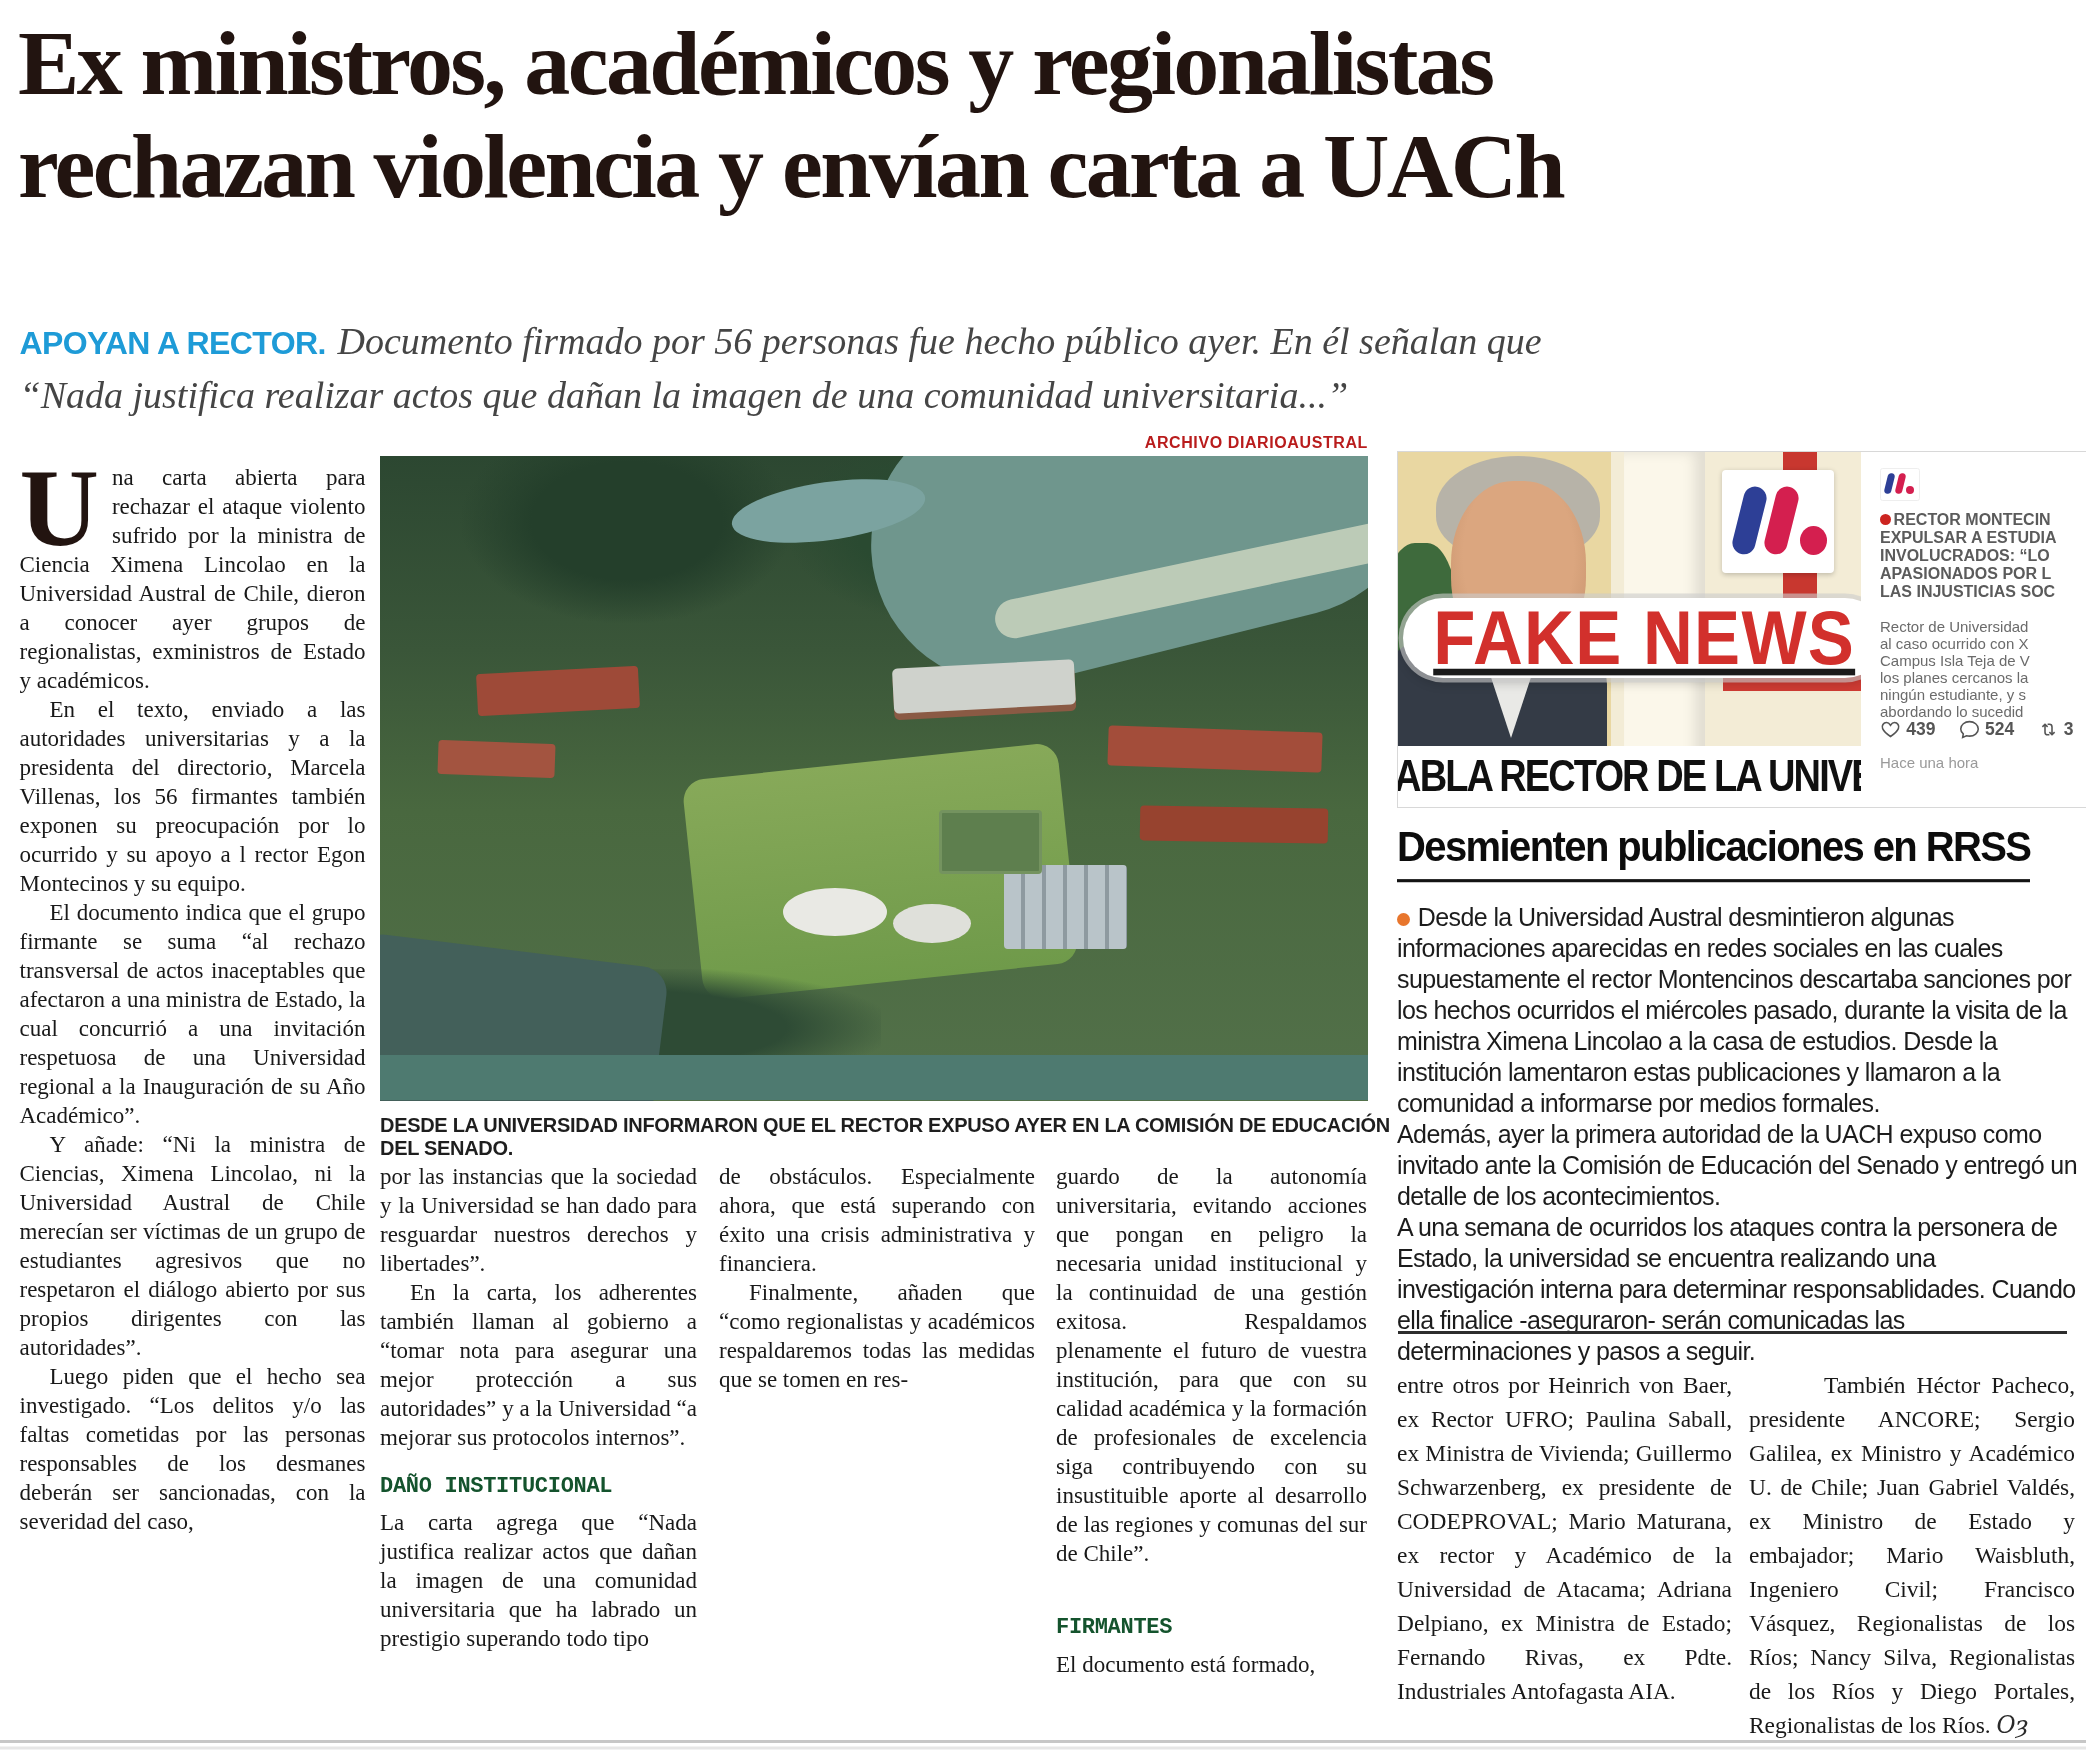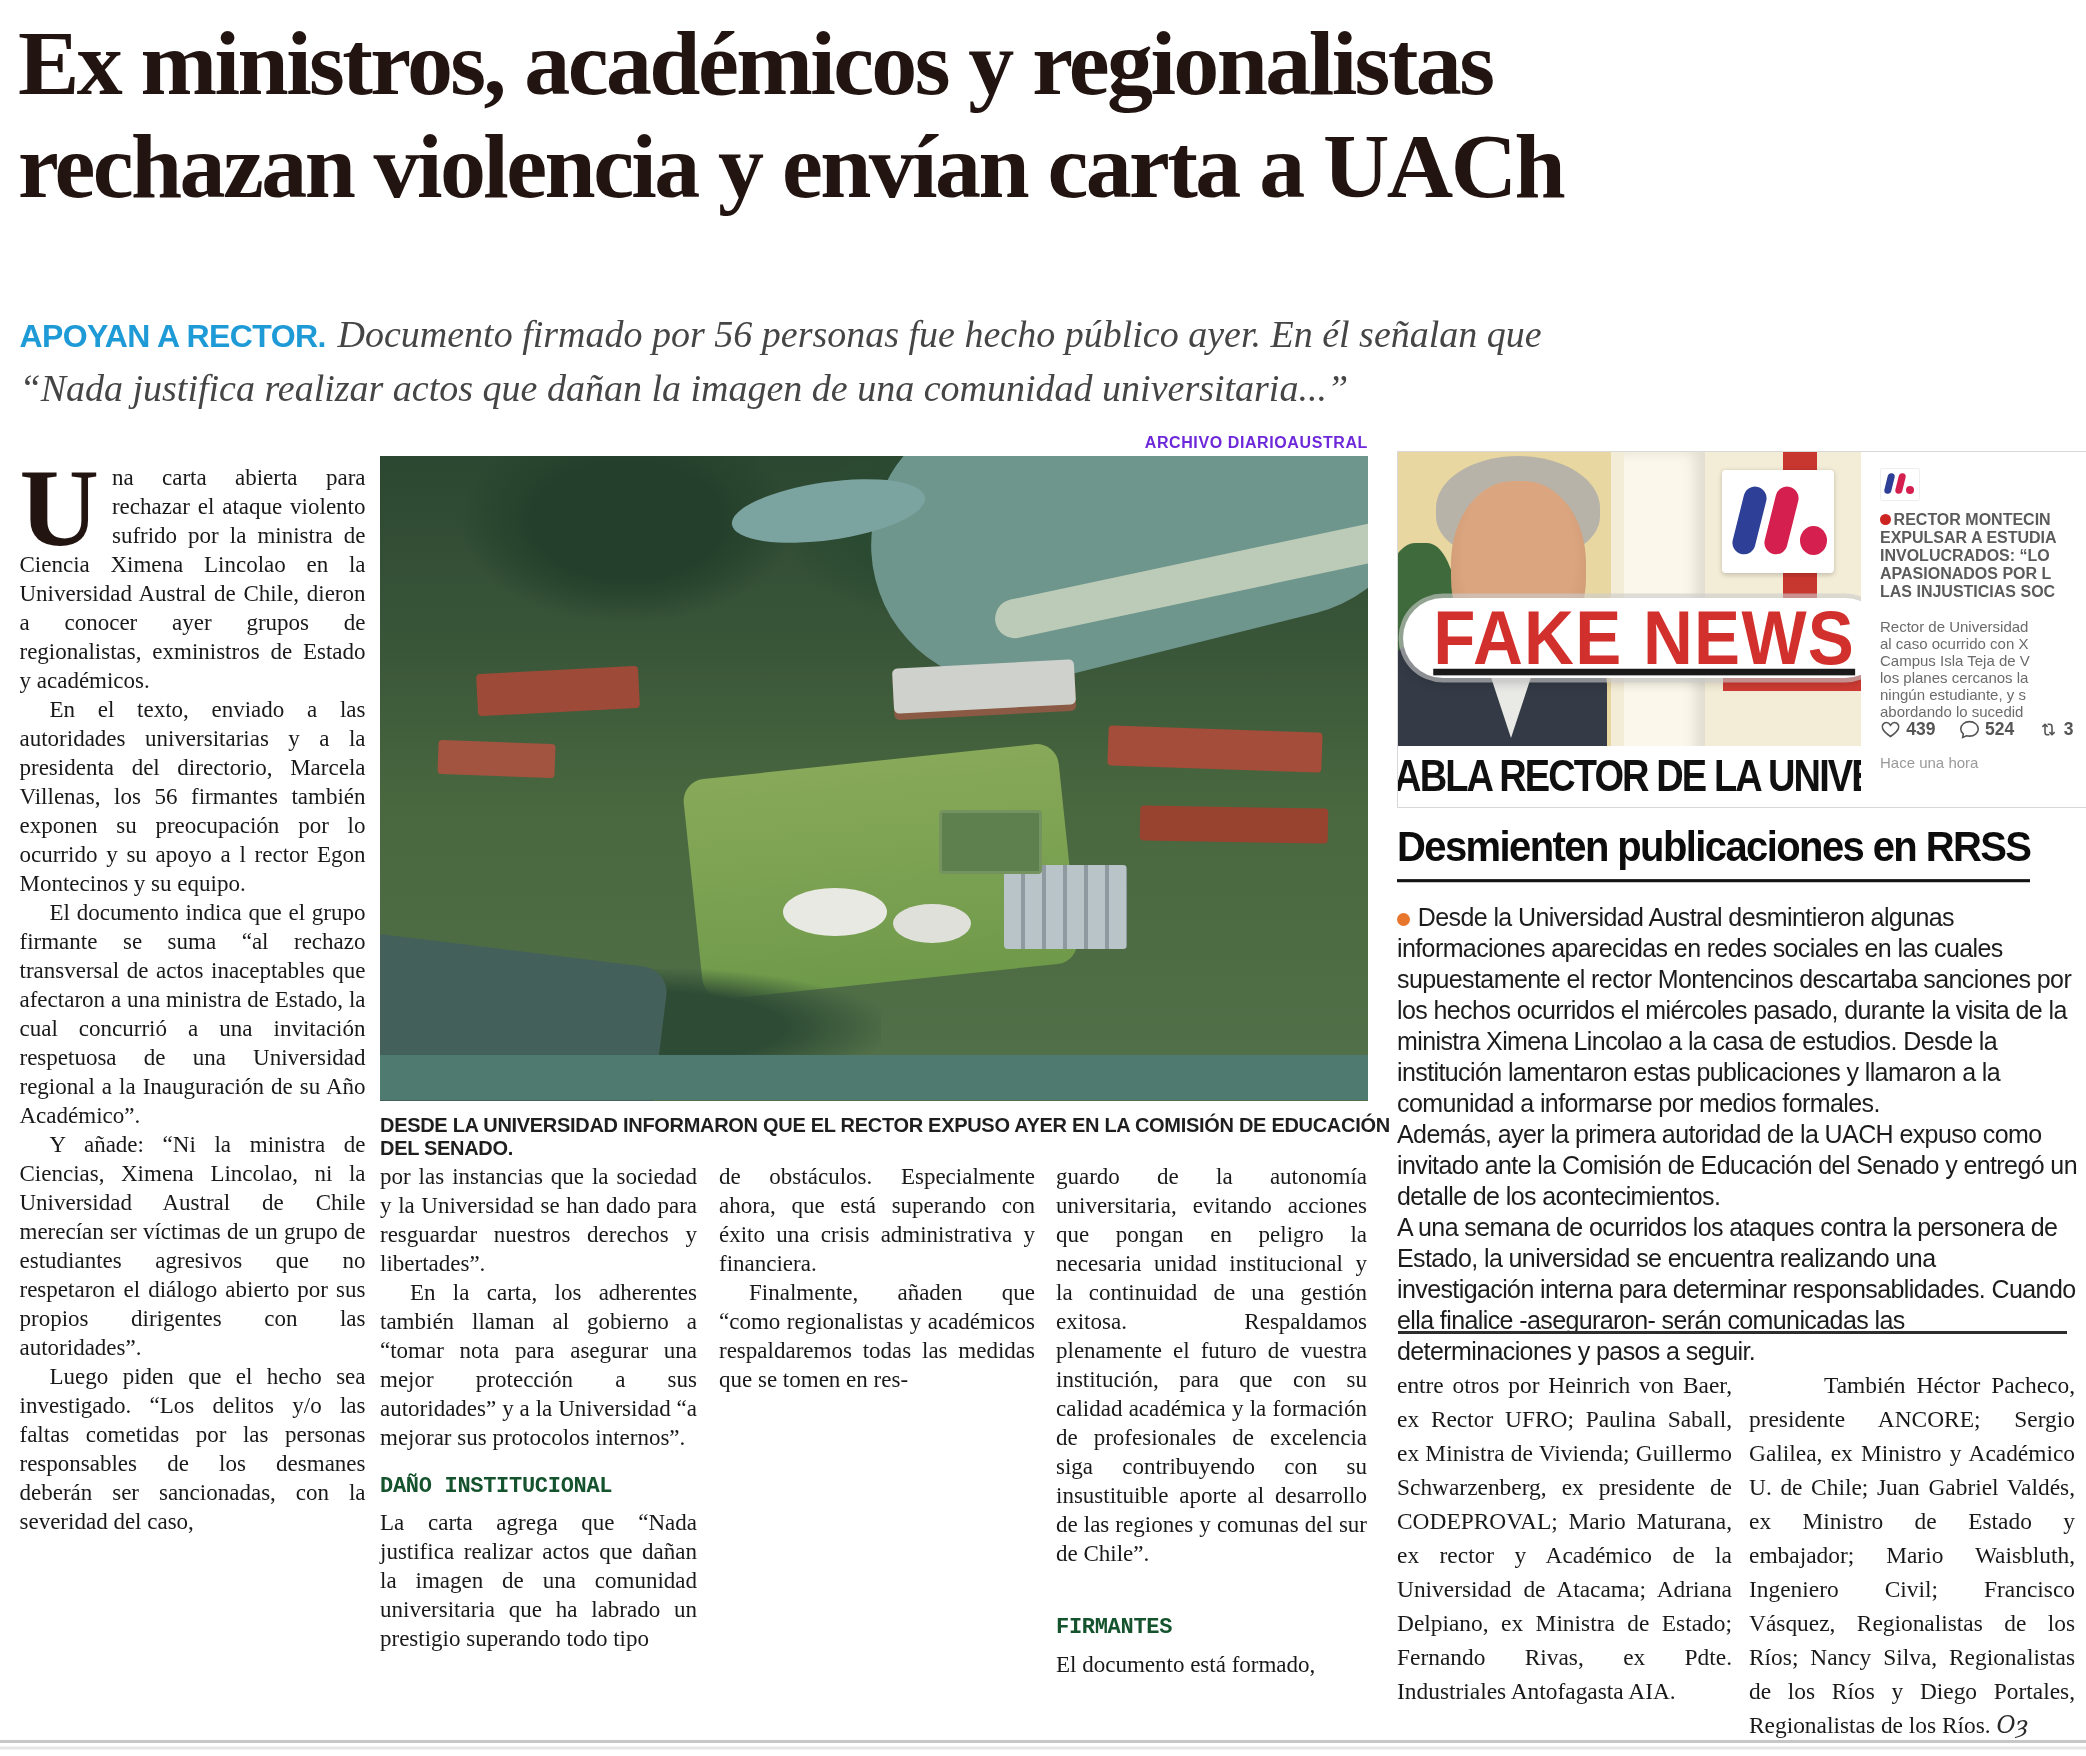--- a/index.html
+++ b/index.html
@@ -6,21 +6,21 @@
   body{
     width:2087px;height:1757px;position:relative;overflow:hidden;
     background:#ffffff;color:#1a1a1a;
     font-family:"Liberation Serif", serif;
   }
   
   .headline{position:absolute;left:18px;top:11.7px;
     font-family:"Liberation Serif",serif;font-weight:bold;color:#221410;
     font-size:92px;line-height:103px;letter-spacing:-2.6px;white-space:nowrap;}
   
-  .subhead{position:absolute;left:19.5px;top:308px;width:2053px;
+  .subhead{position:absolute;left:19.5px;top:315px;width:2053px;
     font-family:"Liberation Serif",serif;font-style:italic;color:#454545;
     font-size:38px;line-height:52px;}
   .subhead .line{white-space:nowrap;}
   .kicker{font-style:normal;font-weight:bold;
     font-family:"Liberation Sans",sans-serif;font-size:32px;letter-spacing:-0.6px;
     color:#1e9bd7;margin-right:11.7px;}
   
   .bodycol{position:absolute;font-size:23px;line-height:29px;text-align:justify;color:#191919;}
   .bodycol p{margin:0;text-indent:30px;}
   .bodycol p.first{text-indent:0;}
@@ -28,21 +28,21 @@
     font-weight:bold;color:#221410;}
   .subhed{font-family:Liberation Mono, monospace;font-weight:bold;
     font-size:22px;letter-spacing:-0.3px;color:#14532d;
     margin:19.5px 0 7.8px 0 !important;text-indent:0 !important;text-align:left;}
   #col1{left:19.5px;top:463px;width:346px;}
   #col2{left:380px;top:1162px;width:317px;}
   #col3{left:719px;top:1162px;width:316px;}
   #col4{left:1056px;top:1162px;width:311px;}
   
   .credit{position:absolute;left:380px;top:434px;width:988px;text-align:right;
-    font-family:"Liberation Sans",sans-serif;font-weight:bold;font-size:16px;color:#6d28d9;letter-spacing:0.6px;}
+    font-family:"Liberation Sans",sans-serif;font-weight:bold;font-size:16px;color:#b91c1c;letter-spacing:0.6px;}
   #photo{position:absolute;left:380px;top:456px;width:988px;height:645px;overflow:hidden;
     background:linear-gradient(180deg,#2c4731 0%,#3a5639 30%,#49683f 55%,#53714a 100%);}
   .ph{position:absolute;}
   .caption{position:absolute;left:380px;top:1114px;width:1014px;
     font-family:"Liberation Sans",sans-serif;font-weight:bold;font-size:20px;
     letter-spacing:-0.3px;color:#1e1e1e;}
   
   .social-card{position:absolute;left:1397px;top:451px;width:690px;height:355px;
     background:#fff;border:1.3px solid #d8d8d8;overflow:hidden;}
   .thumb{position:absolute;left:0;top:0;width:463px;height:355px;overflow:hidden;

